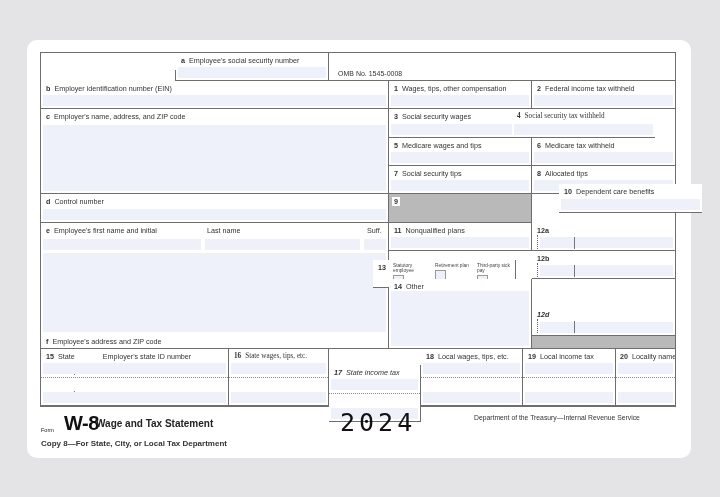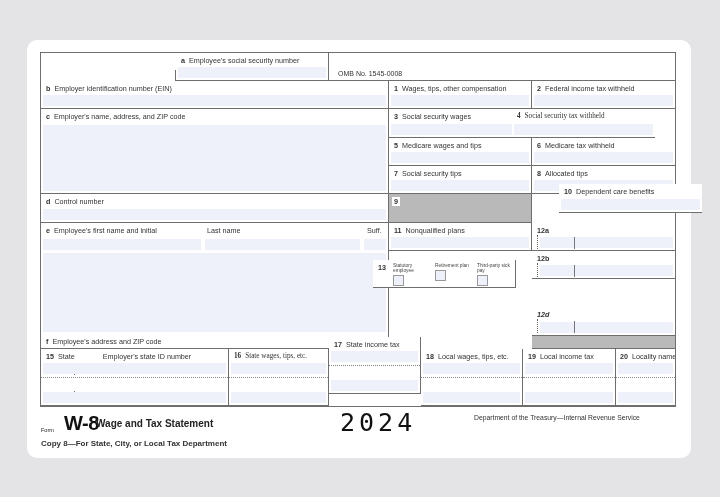--- a/index.html
+++ b/index.html
@@ -160,20 +160,24 @@
     <div class="chk-group" style="left:62px;">
       <div>Retirement plan</div>
       <div class="chk"></div>
     </div>
     <div class="chk-group" style="left:104px;">
       <div>Third-party sick pay</div>
       <div class="chk"></div>
     </div>
   </div>
 
+  <div class="cell" style="left:348px;top:226px;width:143px;height:70px;">
+    <div class="lbl"><b>14</b><span>Other</span></div>
+    <div class="fill tall" style="top:12px;"></div>
+  </div>
 
   <div class="cell" style="left:491px;top:170px;width:143px;height:28px;border-right:none;">
     <div class="lbl" style="left:5px;"><b>12a</b></div>
     <div class="box12-dots"></div>
     <div class="fill" style="left:8px;"></div>
     <div class="box12-divider"></div>
   </div>
   <div class="cell" style="left:491px;top:198px;width:143px;height:28px;border-right:none;">
     <div class="lbl" style="left:5px;"><b>12b</b></div>
     <div class="box12-dots"></div>
@@ -195,21 +199,21 @@
     <div class="state-divider" style="top:42px;height:12px;"></div>
     <div class="fill" style="bottom:31px;"></div>
     <div class="fill"></div>
   </div>
   <div class="cell" style="left:188px;top:296px;width:100px;height:57px;font-family:Liberation Serif, serif;">
     <div class="lbl"><b>16</b><span>State wages, tips, etc.</span></div>
     <div class="dotted-row"></div>
     <div class="fill" style="bottom:31px;"></div>
     <div class="fill"></div>
   </div>
-  <div class="cell" style="left:288px;top:284px;width:92px;height:57px;">
+  <div class="cell" style="left:288px;top:312px;width:92px;height:57px;font-style:italic;">
     <div class="lbl"><b>17</b><span>State income tax</span></div>
     <div class="dotted-row"></div>
     <div class="fill" style="bottom:31px;"></div>
     <div class="fill"></div>
   </div>
   <div class="cell" style="left:380px;top:296px;width:102px;height:57px;">
     <div class="lbl"><b>18</b><span>Local wages, tips, etc.</span></div>
     <div class="dotted-row"></div>
     <div class="fill" style="bottom:31px;"></div>
     <div class="fill"></div>

